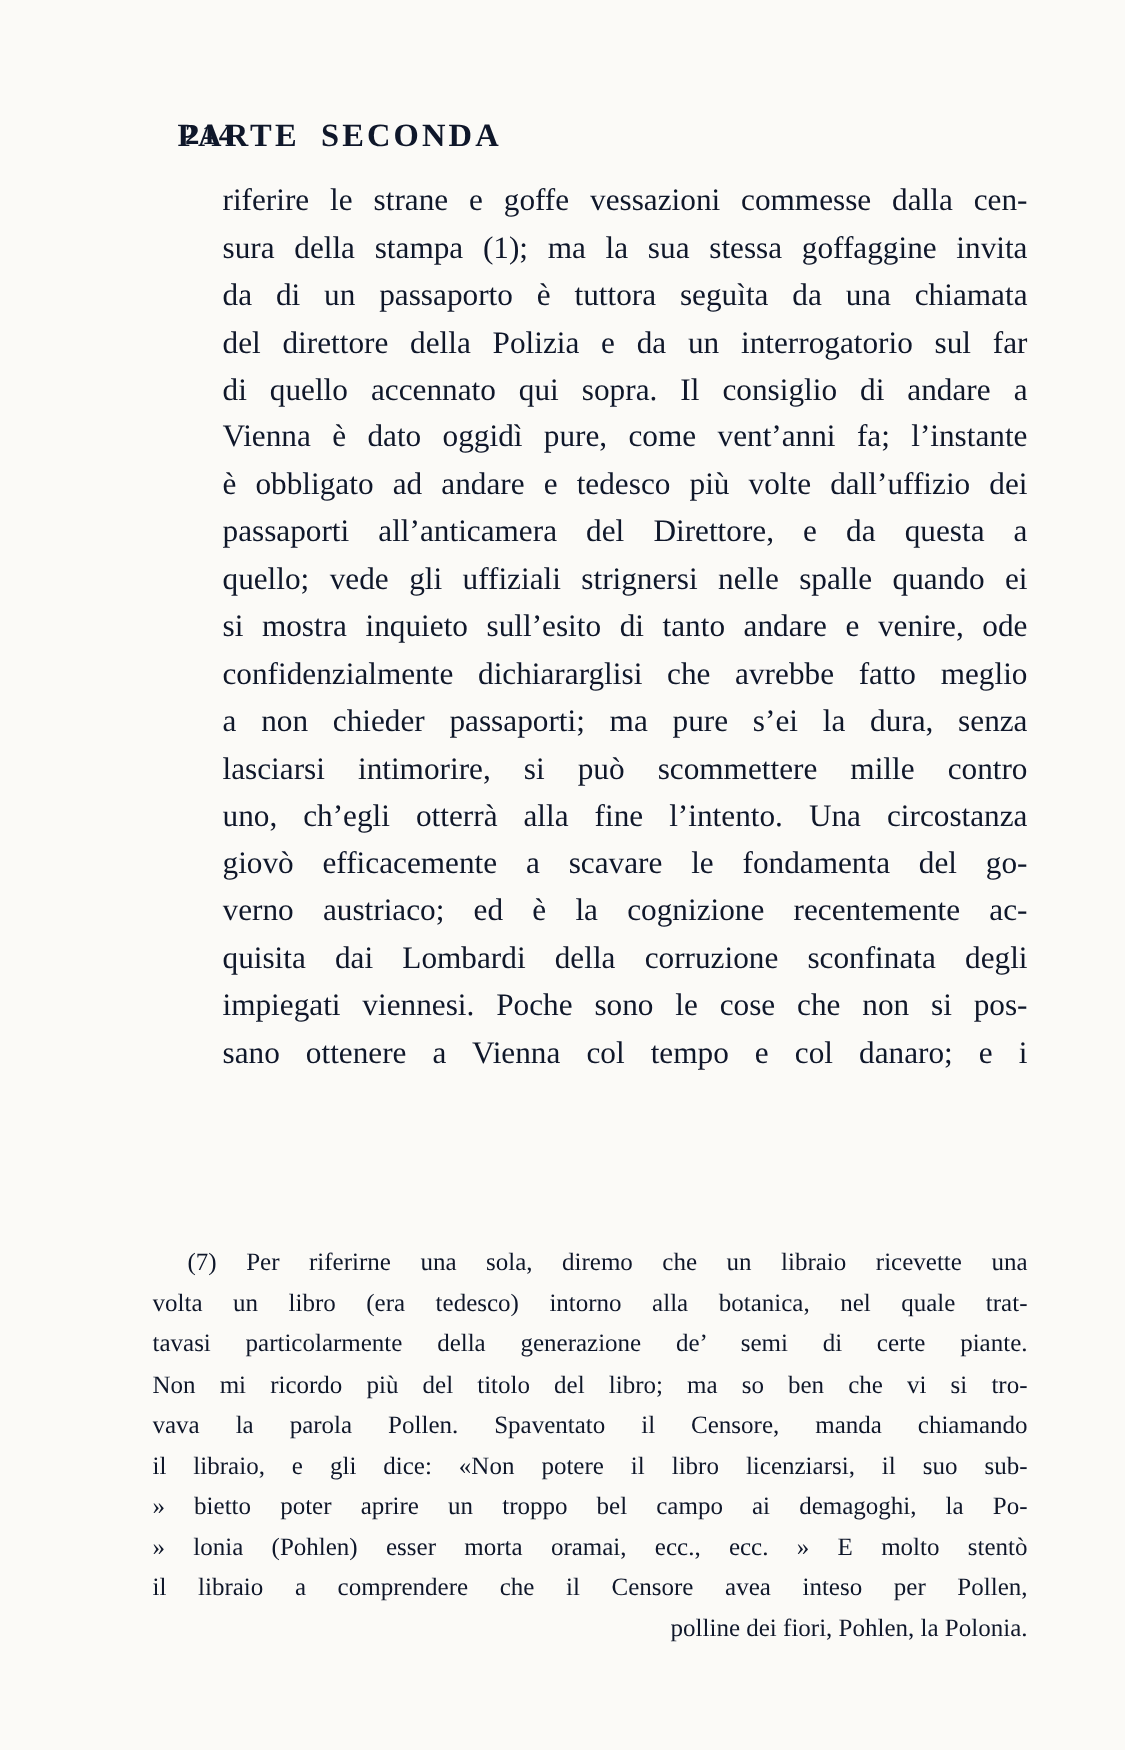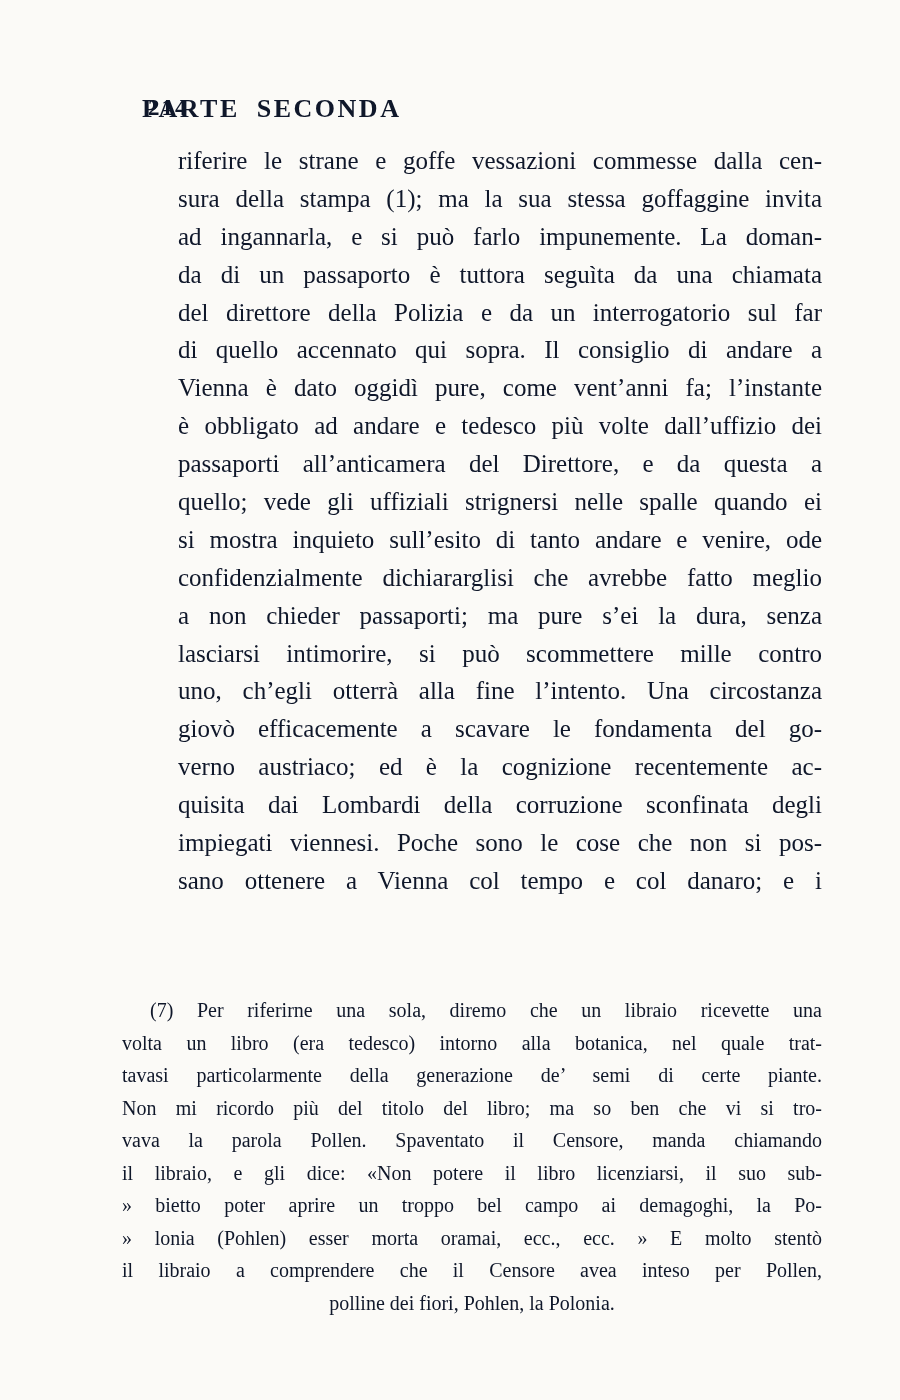--- a/index.html
+++ b/index.html
@@ -86,37 +86,36 @@
   .fline {
     height: 32.5px;
     line-height: 32.5px;
     overflow: hidden;
     text-align: justify;
   }
   .fline.indent {
     text-indent: 28px;
   }
   .fline.noj {
-    text-align: center;
+    text-align: right;
   }
 </style>
 </head>
 <body>
 
 <div class="page">
 
   <div class="header-row">
     <span class="pagenum">214</span>
     <span class="running-title">PARTE SECONDA</span>
   </div>
 
   <div class="body-text">
     <div class="line j">riferire le strane e goffe vessazioni commesse dalla cen-</div>
     <div class="line j">sura della stampa (1); ma la sua stessa goffaggine invita</div>
-    <div class="line j">ad ingannarla, e si può farlo impunemente. La doman-</div>
     <div class="line j">da di un passaporto è tuttora seguìta da una chiamata</div>
     <div class="line j">del direttore della Polizia e da un interrogatorio sul far</div>
     <div class="line j">di quello accennato qui sopra. Il consiglio di andare a</div>
     <div class="line j">Vienna è dato oggidì pure, come vent’anni fa; l’instante</div>
     <div class="line j">è obbligato ad andare e tedesco più volte dall’uffizio dei</div>
     <div class="line j">passaporti all’anticamera del Direttore, e da questa a</div>
     <div class="line j">quello; vede gli uffiziali strignersi nelle spalle quando ei</div>
     <div class="line j">si mostra inquieto sull’esito di tanto andare e venire, ode</div>
     <div class="line j">confidenzialmente dichiararglisi che avrebbe fatto meglio</div>
     <div class="line j">a non chieder passaporti; ma pure s’ei la dura, senza</div>

